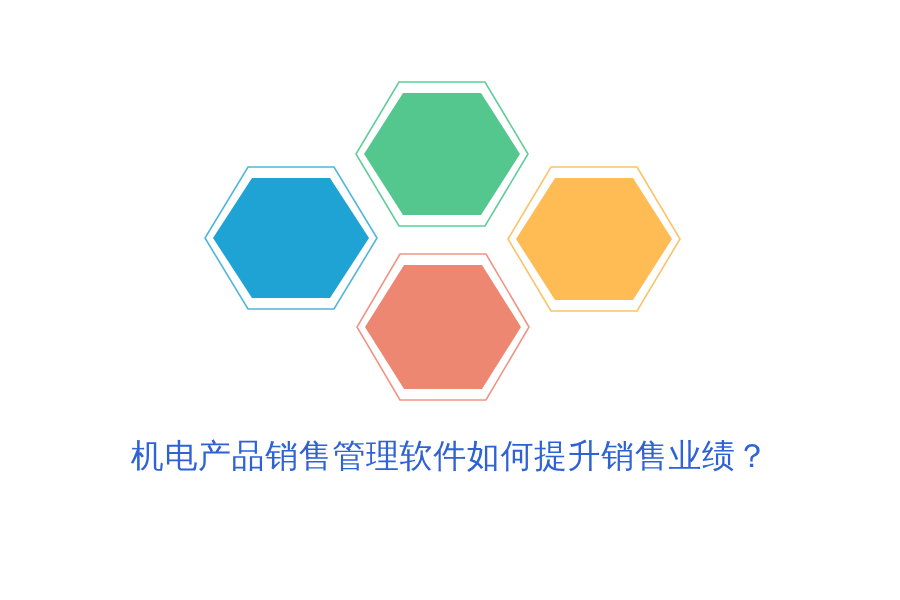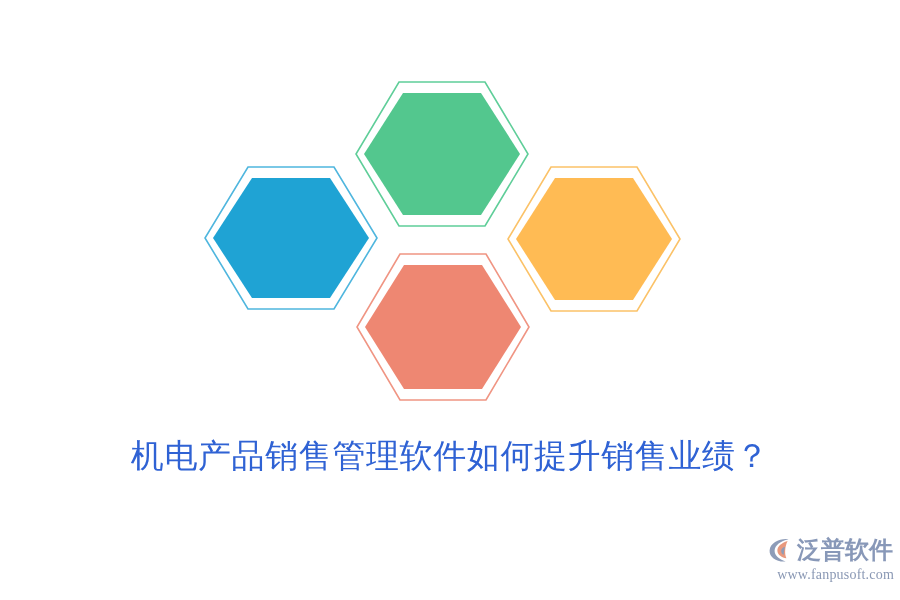--- a/index.html
+++ b/index.html
@@ -123,33 +123,14 @@
         <polygon points="404,265 482,265 521,327 482,389 404,389 365,327" fill="#EE8772"></polygon>
       </g>
 
     </svg>
   </div>
 
   <div id="headline">
     <span class="hl-line">机电产品销售管理软件如何提升销售业绩？</span>
   </div>
 
-  <div id="brand-logo">
-    <div class="logo-row">
-      <span class="logo-mark">
-        <svg viewBox="0 0 30 30" xmlns="http://www.w3.org/2000/svg" aria-hidden="true">
-
-          <path d="M22.5 4.2 C 14.0 3.2, 4.2 7.6, 3.6 15.4 C 3.1 22.4, 11.0 27.2, 19.6 26.4
-                   C 13.0 24.2, 8.4 20.6, 8.6 15.6 C 8.8 10.2, 14.6 6.0, 22.5 4.2 Z" fill="#8D9CB8"></path>
-
-          <path d="M21.6 6.0 C 15.2 8.0, 11.0 11.6, 11.4 16.0 C 11.8 20.0, 15.8 22.6, 20.4 23.2
-                   C 18.6 19.2, 18.6 12.2, 21.6 6.0 Z" fill="#E8997E"></path>
-
-          <path d="M15.2 16.0 C 15.2 13.8, 16.9 12.1, 19.1 12.1 C 18.2 14.6, 17.6 17.4, 17.8 19.8
-                   C 16.3 19.4, 15.2 17.9, 15.2 16.0 Z" fill="#8D9CB8"></path>
-        </svg>
-      </span>
-      <span class="logo-word">泛普软件</span>
-    </div>
-    <div class="logo-url">www.fanpusoft.com</div>
-  </div>
 
 </div>
 
 </body></html>

